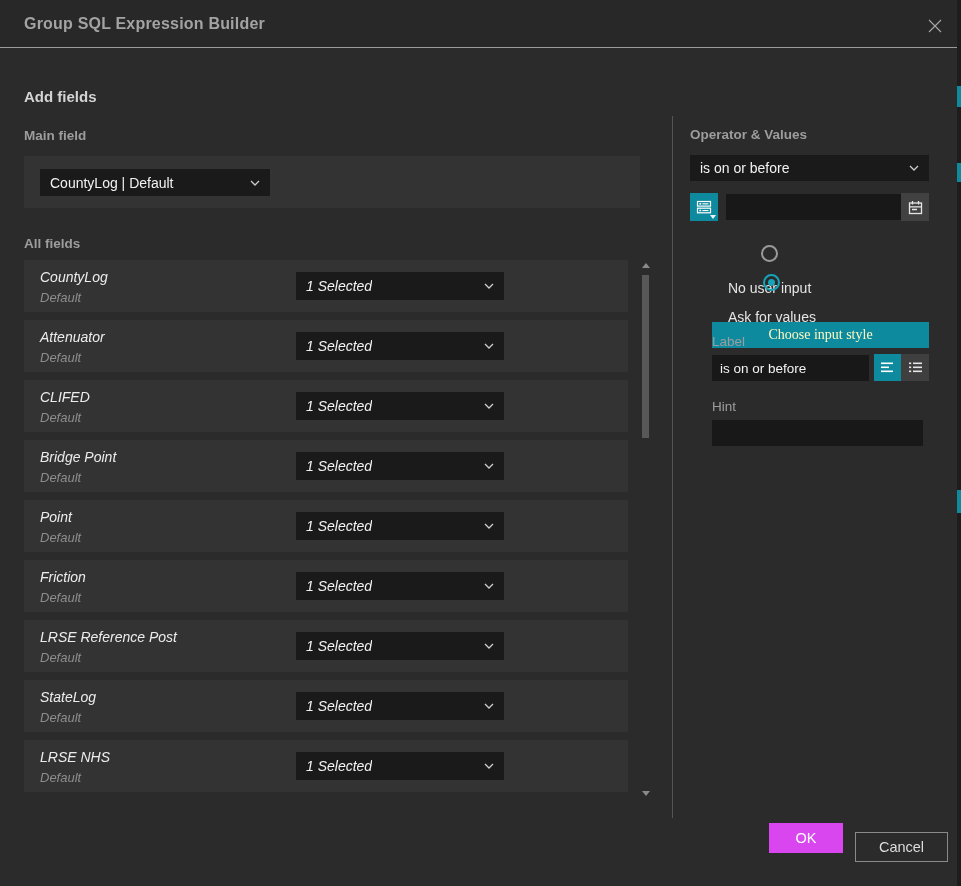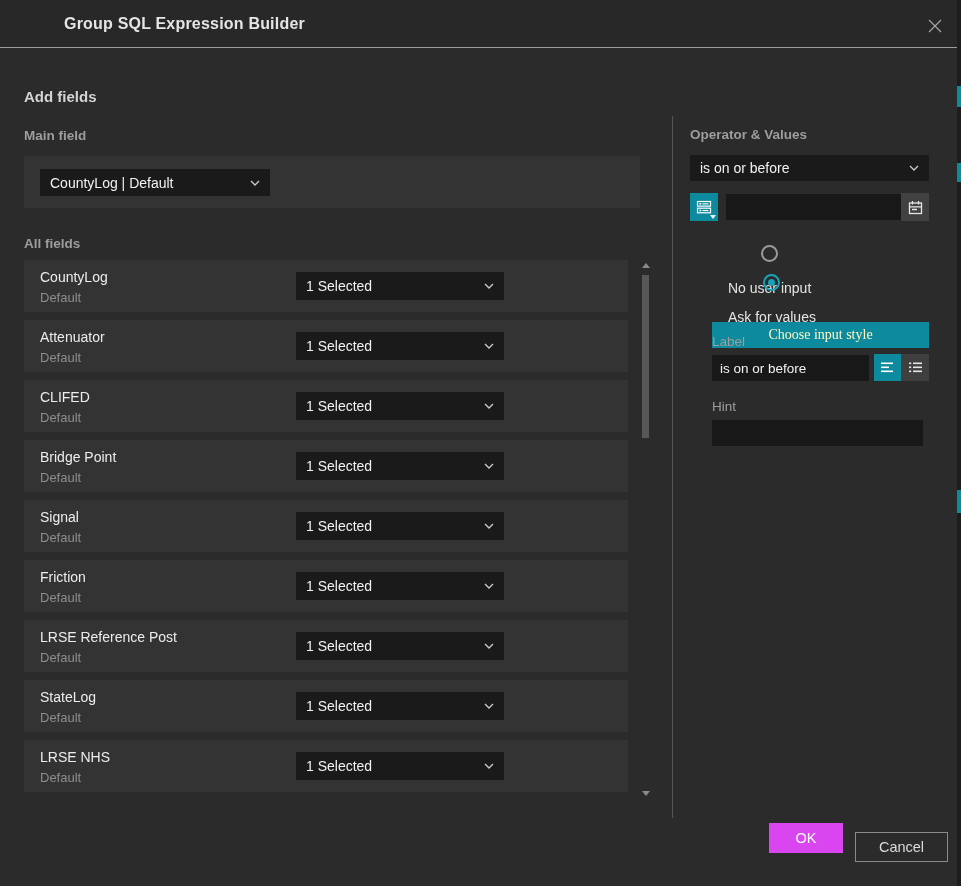--- a/index.html
+++ b/index.html
@@ -5,39 +5,39 @@
   html,body{margin:0;padding:0;background:#111;}
   .page{position:relative;width:961px;height:886px;background:#2b2b2b;overflow:hidden;
         font-family:"Liberation Sans",sans-serif;-webkit-font-smoothing:antialiased;}
   
   .edge-strip{position:absolute;right:0;top:0;width:4px;height:886px;background:#1d1d1d;}
   .edge-seg{position:absolute;right:0;width:4px;background:#0e8a9e;}
 
   
   .titlebar{position:absolute;left:0;top:0;width:957px;height:48px;background:#282828;
             border-bottom:1px solid #9b9b9b;box-sizing:border-box;}
-  .title{position:absolute;left:24px;top:0;line-height:48px;font-size:16px;font-weight:700;color:#e5e5e5;letter-spacing:.2px;margin-left:40px;}
+  .title{position:absolute;left:24px;top:0;line-height:48px;font-size:16px;font-weight:700;color:#a3a3a3;letter-spacing:.2px;}
   .close-btn{position:absolute;left:925px;top:16px;width:20px;height:20px;cursor:pointer;color:#a8a8a8;}
 
   .h-strong{position:absolute;font-size:15px;font-weight:700;color:#d4d4d4;text-align:right;}
   .h-label{position:absolute;font-size:13.5px;font-weight:700;color:#9d9d9d;}
   .sm-label{position:absolute;font-size:13.5px;color:#9d9d9d;}
 
   .panel-row{position:absolute;left:24px;top:156px;width:616px;height:52px;background:#333333;}
 
   .select{background:#1a1a1a;display:flex;align-items:center;padding:0 10px;box-sizing:border-box;
           color:#f2f2f2;font-size:14px;cursor:pointer;}
   .select .chev{margin-left:auto;flex:0 0 auto;}
   .select-text{white-space:nowrap;overflow:hidden;}
 
   .dd-layer{position:absolute;left:16px;top:13px;width:230px;height:27px;}
   .dd-field{position:absolute;left:272px;top:13px;width:207px;height:27px;gap:8px;}
 
   
-  .list{position:absolute;left:24px;top:260px;width:604px;}
+  .list{position:absolute;left:24px;top:260px;width:604px;font-style:italic;}
   .field-row{position:relative;height:52px;margin-bottom:8px;background:#333333;}
   .field-name{position:absolute;left:16px;top:9px;font-size:14px;color:#ececec;}
   .field-sublabel{position:absolute;left:16px;top:30px;font-size:13px;color:#8d8d8d;}
   .field-select{position:absolute;left:272px;top:12px;width:208px;height:28px;}
 
   
   .sb-thumb{position:absolute;left:642px;top:275px;width:7px;height:163px;background:#585858;cursor:pointer;}
   .sb-up{position:absolute;left:642px;top:263px;width:0;height:0;cursor:pointer;
          border-left:4px solid transparent;border-right:4px solid transparent;border-bottom:5px solid #8a8a8a;}
   .sb-down{position:absolute;left:642px;top:791px;width:0;height:0;cursor:pointer;
@@ -142,21 +142,21 @@
     <div class="field-sublabel">Default</div>
     <div class="select field-select">
       <span class="select-text">1 Selected</span>
       <svg class="chev" width="10" height="6" viewBox="0 0 10 6">
             <path d="M1 1l4 4 4-4" stroke="#cccccc" stroke-width="1.3" fill="none"></path>
           </svg>
     </div>
   </div>
 
   <div class="field-row">
-    <div class="field-name">Signal</div>
+    <div class="field-name">Point</div>
     <div class="field-sublabel">Default</div>
     <div class="select field-select">
       <span class="select-text">1 Selected</span>
       <svg class="chev" width="10" height="6" viewBox="0 0 10 6">
             <path d="M1 1l4 4 4-4" stroke="#cccccc" stroke-width="1.3" fill="none"></path>
           </svg>
     </div>
   </div>
 
   <div class="field-row">

